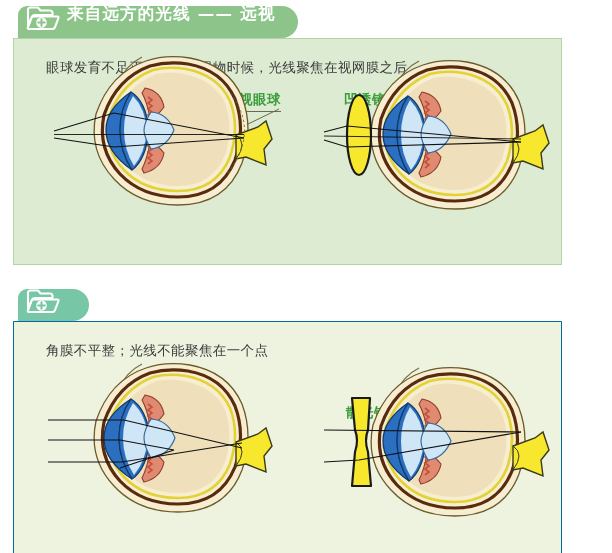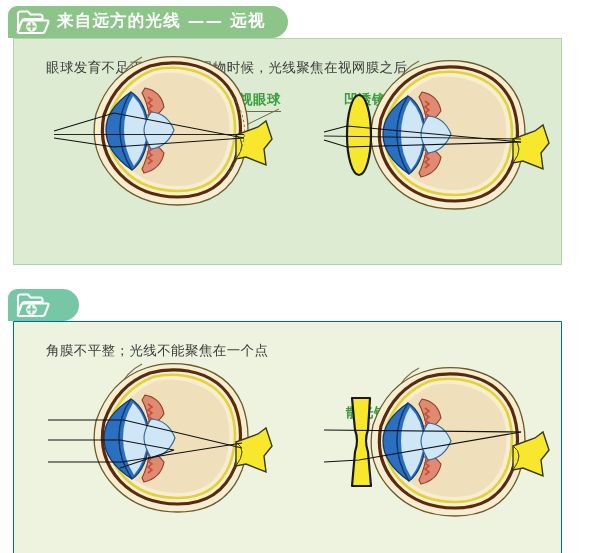--- a/index.html
+++ b/index.html
@@ -19,25 +19,25 @@
     position: absolute;
     left: 0;
     width: 612px;
   }
   .section-1 { top: 0; }
   .section-2 { top: 283px; }
 
   
   .tab {
     position: absolute;
-    left: 8px;
+    left: 18px;
     top: 6px;
     height: 32px;
     display: flex;
-    align-items: center;
+    align-items: flex-start;
     border-radius: 9px 16px 16px 0;
     padding: 0 22px 0 8px;
     box-sizing: border-box;
   }
   .tab-1 { background: #8cc48a; }
   .tab-2 { background: #77c7a6; }
 
   .folder-icon {
     position: relative;
     width: 34px;

